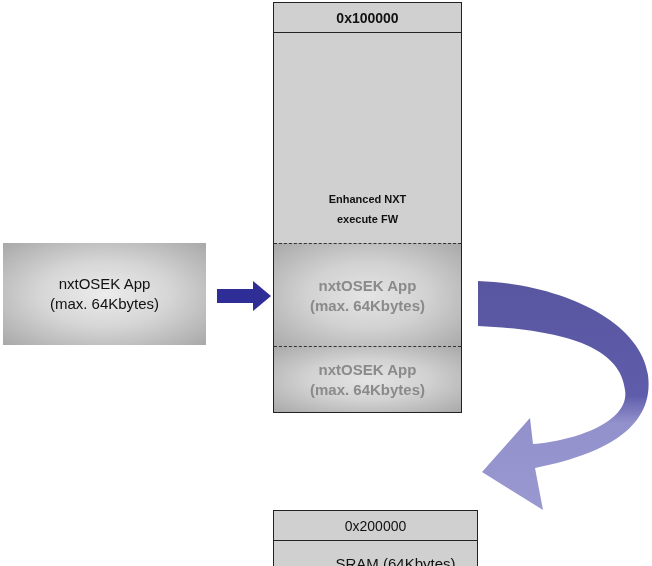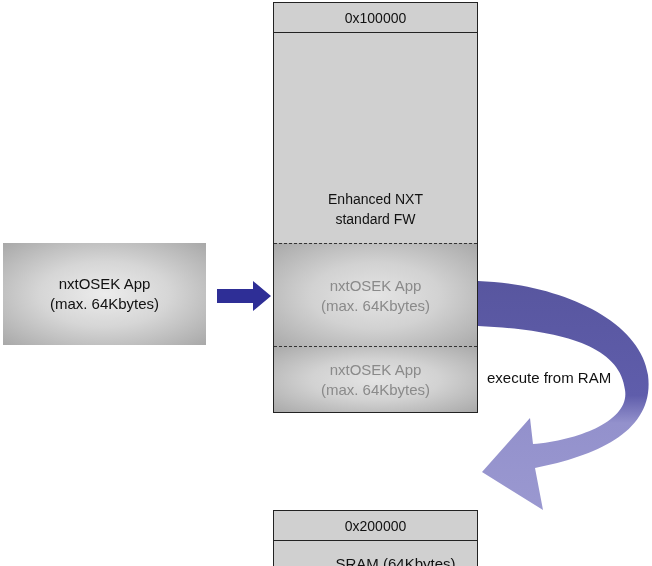--- a/index.html
+++ b/index.html
@@ -1,26 +1,26 @@
 <!DOCTYPE html>
 <html><head>
   <meta charset="utf-8">
   <style>
     html, body { margin: 0; padding: 0; background: #ffffff; }
     body { width: 652px; height: 566px; position: relative; overflow: hidden;
            font-family: "Liberation Sans", sans-serif; }
     .abs { position: absolute; }
     .box { box-sizing: border-box; }
-    .main-box { left: 273px; top: 2px; width: 205px; height: 411px;
-                border: 1.5px solid #222; background: #d0d0d0; }
+    .main-box { left: 273px; top: 2px; width: 189px; height: 411px;
+                border: 1.5px solid #222; background: #d0d0d0; font-weight: bold; }
     .addr { position: absolute; left: 0; right: 0; top: 0; height: 29px;
             border-bottom: 1.5px solid #222; display: flex; align-items: center;
             justify-content: center; font-size: 14px; color: #111; }
     .fw-label { position: absolute; left: 0; right: 0; top: 186px; text-align: center;
-                font-size: 14px; line-height: 20px; color: #111; }
+                font-size: 11px; line-height: 20px; color: #111; }
     .region { position: absolute; left: 0; right: 0; box-sizing: border-box;
               border-top: 1.5px dashed #333;
               display: flex; align-items: center; justify-content: center;
               text-align: center; font-size: 15px; line-height: 20px; color: #8a8a8a;
               background: radial-gradient(ellipse at center, #e4e4e4 0%, #d2d2d2 45%, #a9a9a9 100%); }
     .region-a { top: 240px; height: 104px; }
     .region-b { top: 343px; height: 66px; }
     .src-box { left: 3px; top: 243px; width: 203px; height: 102px;
                display: flex; align-items: center; justify-content: center; text-align: center;
                font-size: 15px; line-height: 20px; color: #111;
@@ -39,21 +39,21 @@
   <div>
     <div>nxtOSEK App</div>
     <div>(max. 64Kbytes)</div>
   </div>
 </div>
 
 <div class="abs box main-box">
   <div class="addr">0x100000</div>
   <div class="fw-label">
     <div>Enhanced NXT</div>
-    <div>standard FW</div>
+    <div>execute FW</div>
   </div>
   <div class="region region-a">
     <div>
       <div>nxtOSEK App</div>
       <div>(max. 64Kbytes)</div>
     </div>
   </div>
   <div class="region region-b">
     <div>
       <div>nxtOSEK App</div>
@@ -84,14 +84,13 @@
            C 655 430, 600 455, 535 468
            L 543 510
            L 482 472
            L 530 418
            L 533 444
            C 580 440, 630 420, 625 390
            C 620 345, 560 330, 478 326 Z" fill="url(#curveGrad)"></path>
 </svg>
 
 <div class="abs copy-label">
-  <div>execute from RAM</div>
 </div>
 
 </body></html>

